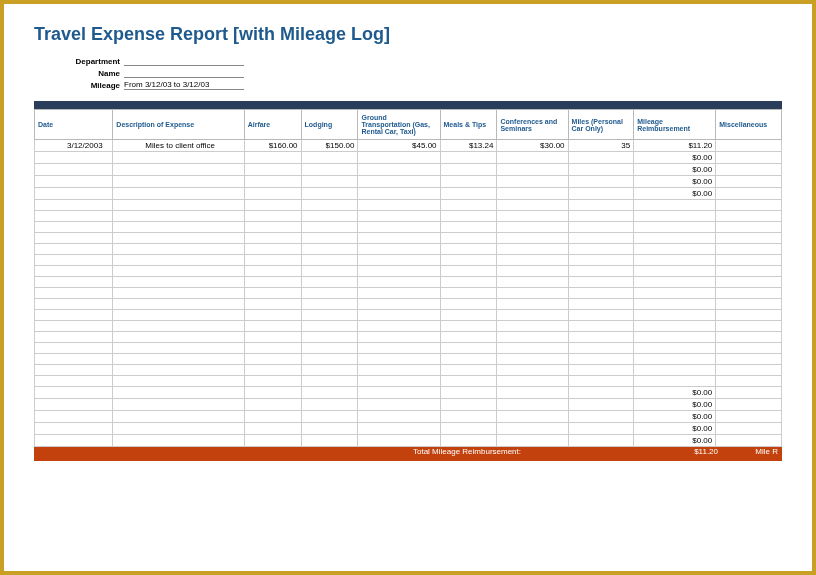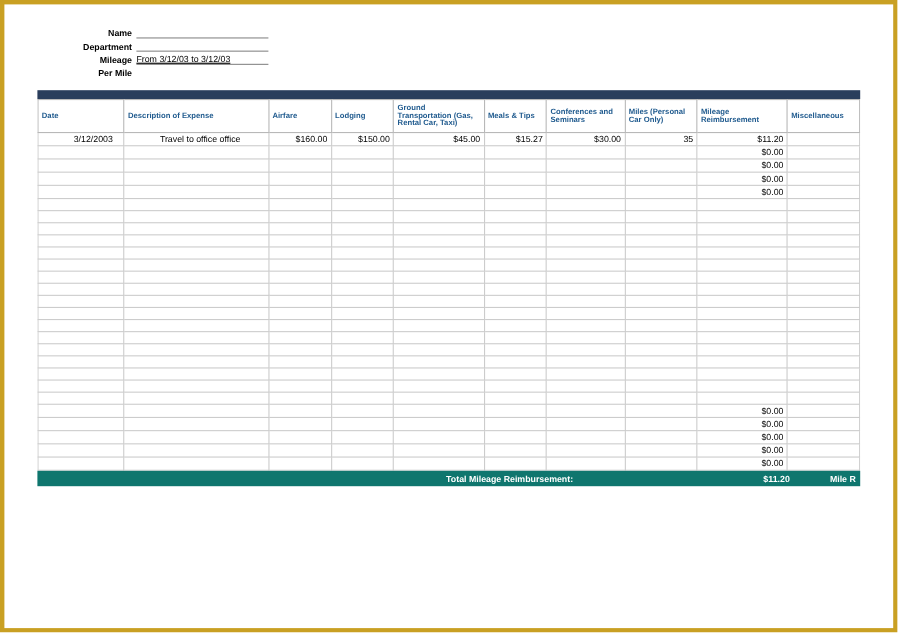--- a/index.html
+++ b/index.html
@@ -47,21 +47,20 @@
     text-align: right;
     font-weight: bold;
     padding-right: 4px;
     font-size: 8px;
   }
   .header-value {
     width: 120px;
     border-bottom: 1px solid #888;
     font-size: 8px;
     min-height: 10px;
-    text-decoration: underline;
   }
   .header-value.nounderline {
     border-bottom: none;
   }
   .thick-bar {
     height: 8px;
     background: #2a3e5c;
     width: 100%;
     margin: 8px 0 0 0;
   }
@@ -96,25 +95,24 @@
   .col-date { width: 60px; }
   .col-desc { width: 120px; }
   .col-num { width: 52px; }
   .col-ground { width: 75px; }
   .col-conf { width: 65px; }
   .col-miles { width: 60px; }
   .col-reimb { width: 75px; }
   .col-misc { width: 60px; }
   .footer-bar {
     display: flex;
-    background: #0f766e;
+    background: #c2410c;
     color: #fff;
     font-size: 8px;
-    font-weight: bold;
-    align-items: center;
+    font-weight: normal;
     height: 14px;
   }
   .footer-bar .spacer { flex: 1; }
   .footer-label {
     width: 340px;
     text-align: right;
     padding-right: 6px;
   }
   .footer-gap { width: 120px; }
   .footer-value {
@@ -127,38 +125,35 @@
     text-align: right;
     padding-right: 4px;
   }
 </style>
 </head>
 <body>
 
 <div class="outer-frame">
   <div class="page">
 
+    <div class="title">Travel Expense Report [with Mileage Log]</div>
 
     <div class="header-section">
       <div class="header-left" id="header-left">
+          <div class="header-row">
+            <div class="header-label">Department</div>
+            <div class="header-value"></div>
+          </div>
           <div class="header-row">
             <div class="header-label">Name</div>
             <div class="header-value"></div>
           </div>
           <div class="header-row">
-            <div class="header-label">Department</div>
-            <div class="header-value"></div>
-          </div>
-          <div class="header-row">
             <div class="header-label">Mileage</div>
             <div class="header-value">From 3/12/03 to 3/12/03</div>
-          </div>
-          <div class="header-row">
-            <div class="header-label">Per Mile</div>
-            <div class="header-value nounderline"></div>
           </div>
         </div>
     </div>
 
     <div class="thick-bar"></div>
 
     <div class="table-container">
       <table class="expense">
         <thead>
           <tr id="header-row">
@@ -170,25 +165,25 @@
               <th class="col-num">Meals &amp; Tips</th>
               <th class="col-conf">Conferences and Seminars</th>
               <th class="col-miles">Miles (Personal Car Only)</th>
               <th class="col-reimb">Mileage Reimbursement</th>
               <th class="col-misc">Miscellaneous</th>
             </tr>
         </thead>
         <tbody id="table-body">
             <tr>
               <td class="left">3/12/2003</td>
-              <td class="left">Travel to office office</td>
+              <td class="left">Miles to client office</td>
               <td>$160.00</td>
               <td>$150.00</td>
               <td>$45.00</td>
-              <td>$15.27</td>
+              <td>$13.24</td>
               <td>$30.00</td>
               <td>35</td>
               <td>$11.20</td>
               <td></td>
             </tr>
             <tr>
               <td class="left"></td>
               <td class="left"></td>
               <td></td>
               <td></td>

